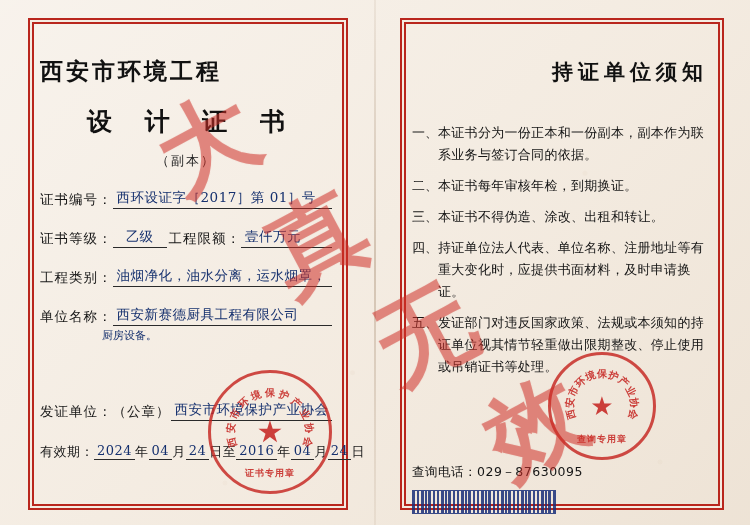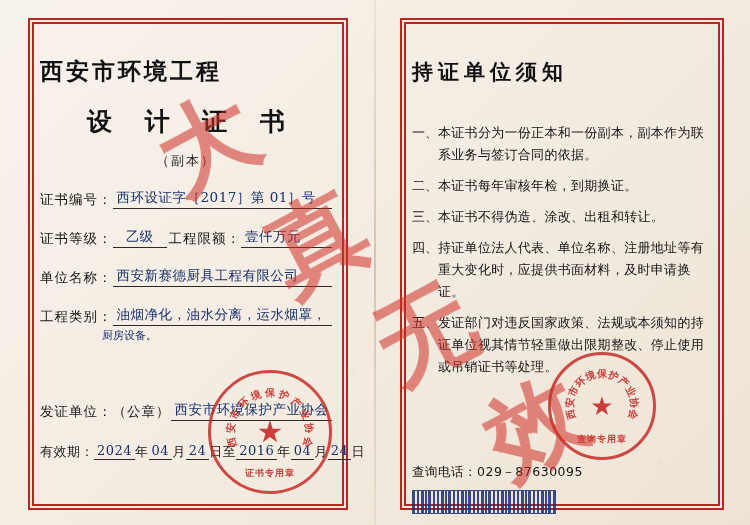--- a/index.html
+++ b/index.html
@@ -138,21 +138,21 @@
     font-family: "DejaVu Serif", "Liberation Serif", serif;
     color: #15306e;
     border-bottom: 1px solid #2a2a2a;
     padding: 0 3px 1px 3px;
     display: inline-block;
     text-align: center;
   }
 
   
   .title-right {
-    text-align: left;
+    text-align: right;
     font-size: 21px;
     font-weight: bold;
     letter-spacing: 5px;
     color: #111;
     margin-top: 28px;
   }
   .notice-list { margin-top: 36px; }
   .notice-item {
     display: flex;
     font-size: 13px;
@@ -267,27 +267,27 @@
     </div>
 
     <div class="field-row">
       <span class="field-label">证书等级：</span>
       <span class="inline-underline">乙级</span>
       <span class="tail">工程限额：</span>
       <span class="field-value handwriting">壹仟万元</span>
     </div>
 
     <div class="field-row">
+      <span class="field-label">工程类别：</span>
+      <span class="field-value handwriting">油烟净化，油水分离，运水烟罩，</span>
+    </div>
+
+    <div class="field-row">
       <span class="field-label">单位名称：</span>
       <span class="field-value handwriting">西安新赛德厨具工程有限公司</span>
-    </div>
-
-    <div class="field-row">
-      <span class="field-label">工程类别：</span>
-      <span class="field-value handwriting">油烟净化，油水分离，运水烟罩，</span>
     </div>
     <div class="wrap-value">厨房设备。</div>
 
     <div class="field-row" style="margin-top:52px;">
       <span class="field-label">发证单位：（公章）</span>
       <span class="field-value handwriting">西安市环境保护产业协会</span>
     </div>
 
     <div class="date-row">
       <span>有效期：</span>

